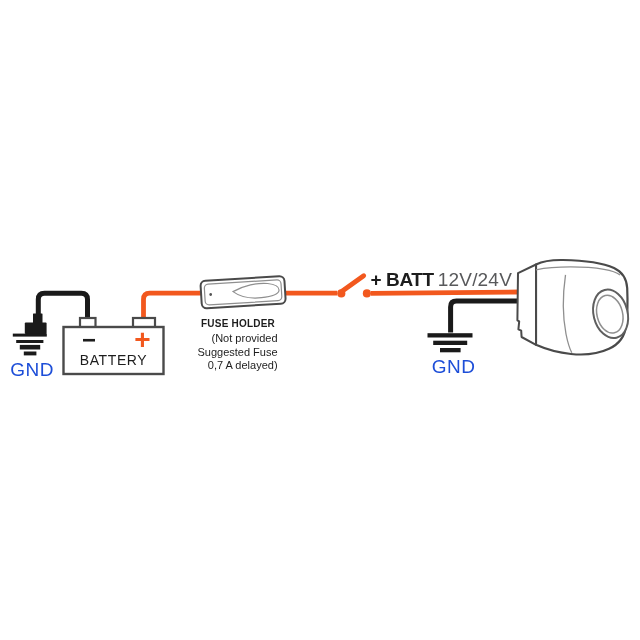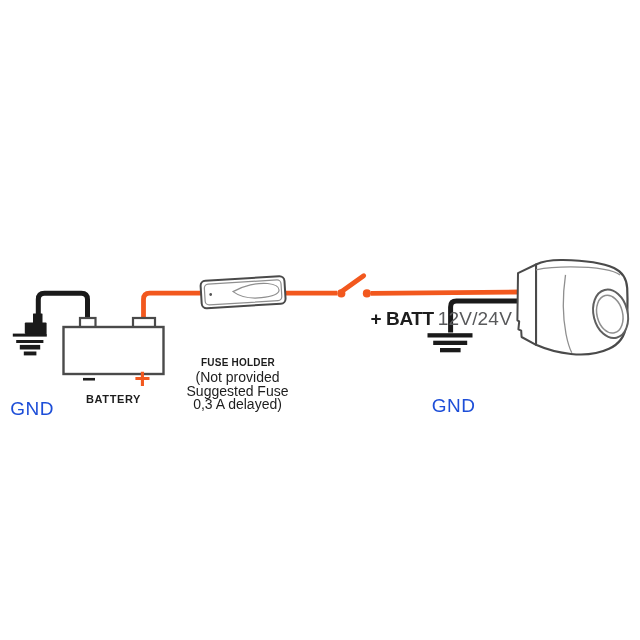--- a/index.html
+++ b/index.html
@@ -8,27 +8,27 @@
     font-family:"Liberation Sans", sans-serif;color:var(--text-black,#1d1d1d);
   }
   .diagram-svg{position:absolute;left:0;top:0;}
   
   .wo{stroke:var(--wire-orange,#F2581E);stroke-width:4.8;fill:none;}
   .wb{stroke:var(--wire-black,#1a1a1a);stroke-width:5;fill:none;}
   .fo{fill:var(--wire-orange,#F2581E);}
   .fb{fill:var(--wire-black,#1a1a1a);}
   .ol{stroke:var(--outline-gray,#4a4a4a);fill:#fff;}
   .dl{stroke:var(--detail-gray,#8f8f8f);fill:none;}
-  .lbl{position:absolute;white-space:nowrap;line-height:1;margin-top:39px;}
+  .lbl{position:absolute;white-space:nowrap;line-height:1;}
   .gnd-label{font-size:19px;font-weight:400;letter-spacing:0.5px;color:#1d4ed8;transform:translateX(-50%);}
-  .battery-label{font-size:11px;font-weight:700;letter-spacing:0.6px;transform:translate(-50%,-50%);}
+  .battery-label{font-size:14px;font-weight:400;letter-spacing:0.6px;transform:translate(-50%,-50%);}
   .minus-label{font-size:24px;font-weight:700;transform:translate(-50%,-54%);}
   .plus-label{font-size:28px;font-weight:700;color:var(--wire-orange,#F2581E);transform:translate(-50%,-54%);}
   .fuse-title{font-size:10px;font-weight:700;letter-spacing:0.2px;transform:translateX(-50%);}
-  .fuse-notes{font-size:14px;line-height:13.5px;text-align:center;transform:translateX(-50%);}
+  .fuse-notes{font-size:11px;line-height:13.5px;text-align:right;transform:translateX(-50%);}
   .power-label{font-size:19px;}
   .power-label .bold{font-weight:700;letter-spacing:-0.4px;}
   .power-label .volt{font-weight:400;letter-spacing:0.2px;color:var(--text-gray,#58595b);margin-left:4px;}
 </style>
 </head>
 <body>
 
 <div class="canvas">
 
   <svg class="diagram-svg" width="640" height="640" viewBox="0 0 640 640">
@@ -96,21 +96,21 @@
   <div class="lbl gnd-label" style="left:32px;top:360px;">GND</div>
 
   <div class="lbl minus-label" style="left:89px;top:341px;">−</div>
   <div class="lbl plus-label" style="left:142.5px;top:340.5px;">+</div>
   <div class="lbl battery-label" style="left:113.5px;top:360px;">BATTERY</div>
 
   <div class="lbl fuse-title" style="left:238px;top:319px;">FUSE HOLDER</div>
   <div class="lbl fuse-notes" style="left:237.5px;top:332px;">
     <div>(Not provided</div>
     <div>Suggested Fuse</div>
-    <div>0,3 A delayed)</div>
+    <div>0,7 A delayed)</div>
   </div>
 
   <div class="lbl power-label" style="left:370.5px;top:270px;">
     <span class="bold">+ BATT</span><span class="volt">12V/24V</span>
   </div>
 
   <div class="lbl gnd-label" style="left:453.5px;top:357px;">GND</div>
 
 </div>
 

